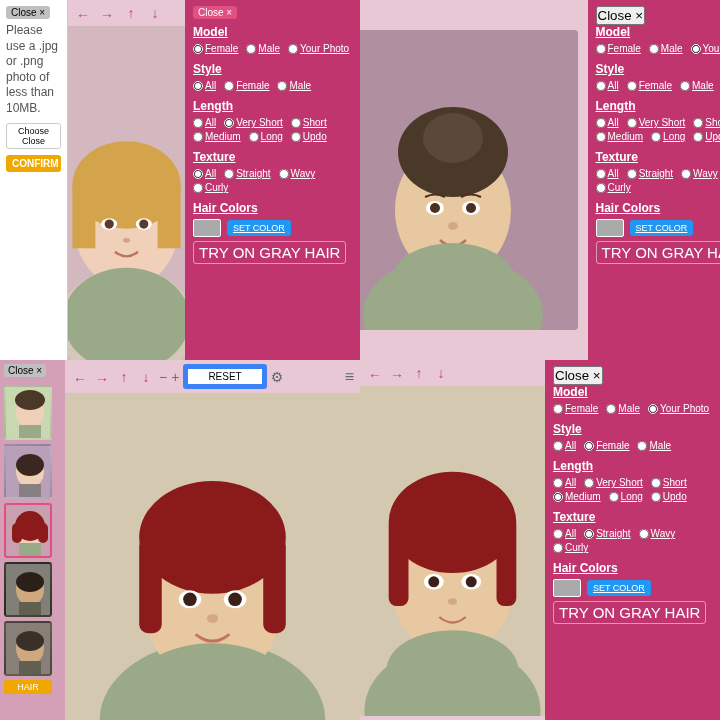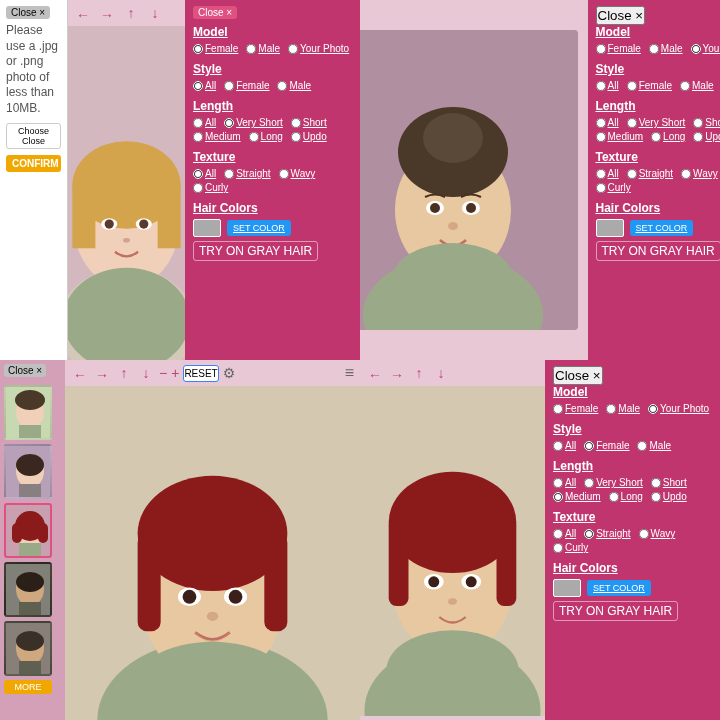--- a/index.html
+++ b/index.html
@@ -175,21 +175,21 @@
       font-size: 9px;
       padding: 3px 6px;
       cursor: pointer;
     }
     .try-gray-btn {
       margin-top: 4px;
       background: transparent;
       color: #fff;
       border: 1px solid rgba(255,255,255,0.5);
       border-radius: 3px;
-      font-size: 12px;
+      font-size: 15px;
       padding: 2px 5px;
       cursor: pointer;
     }
 
     
     .q-top-right {
       background: #e8c8d4;
       display: flex;
       align-items: stretch;
       justify-content: center;
@@ -287,24 +287,24 @@
     .bottom-nav-bar .nav-arrow {
       color: #c0427a;
     }
     .nav-separator {
       color: #c0427a;
       font-size: 14px;
       cursor: pointer;
     }
     .reset-btn {
       background: #fff;
-      border: 1px solid #3b82f6;
+      border: 5px solid #3b82f6;
       border-radius: 3px;
       font-size: 10px;
-      padding: 2px 0;
+      padding: 2px 20px;
       cursor: pointer;
     }
     .gear-btn {
       background: transparent;
       border: none;
       cursor: pointer;
       font-size: 14px;
       color: #666;
     }
     .hamburger-btn {
@@ -649,21 +649,21 @@
           </svg>
         </div>
         <div class="thumb-img thumb5">
           <svg width="48" height="55" viewBox="0 0 48 55">
             <rect width="48" height="55" fill="#888078"></rect>
             <ellipse cx="24" cy="25" rx="14" ry="17" fill="#d0a880"></ellipse>
             <rect x="10" y="8" width="28" height="20" rx="14" fill="#3a3028"></rect>
             <rect x="13" y="38" width="22" height="20" fill="#606050"></rect>
           </svg>
         </div>
-        <button class="more-btn">MORE</button>
+        <button class="more-btn">HAIR</button>
       </div>
 
       <div class="bottom-left-content">
         <div class="bottom-nav-bar">
           <span class="nav-arrow">←</span>
           <span class="nav-arrow">→</span>
           <span class="nav-arrow">↑</span>
           <span class="nav-arrow">↓</span>
           <span class="nav-separator">−</span>
           <span class="nav-separator">+</span>

